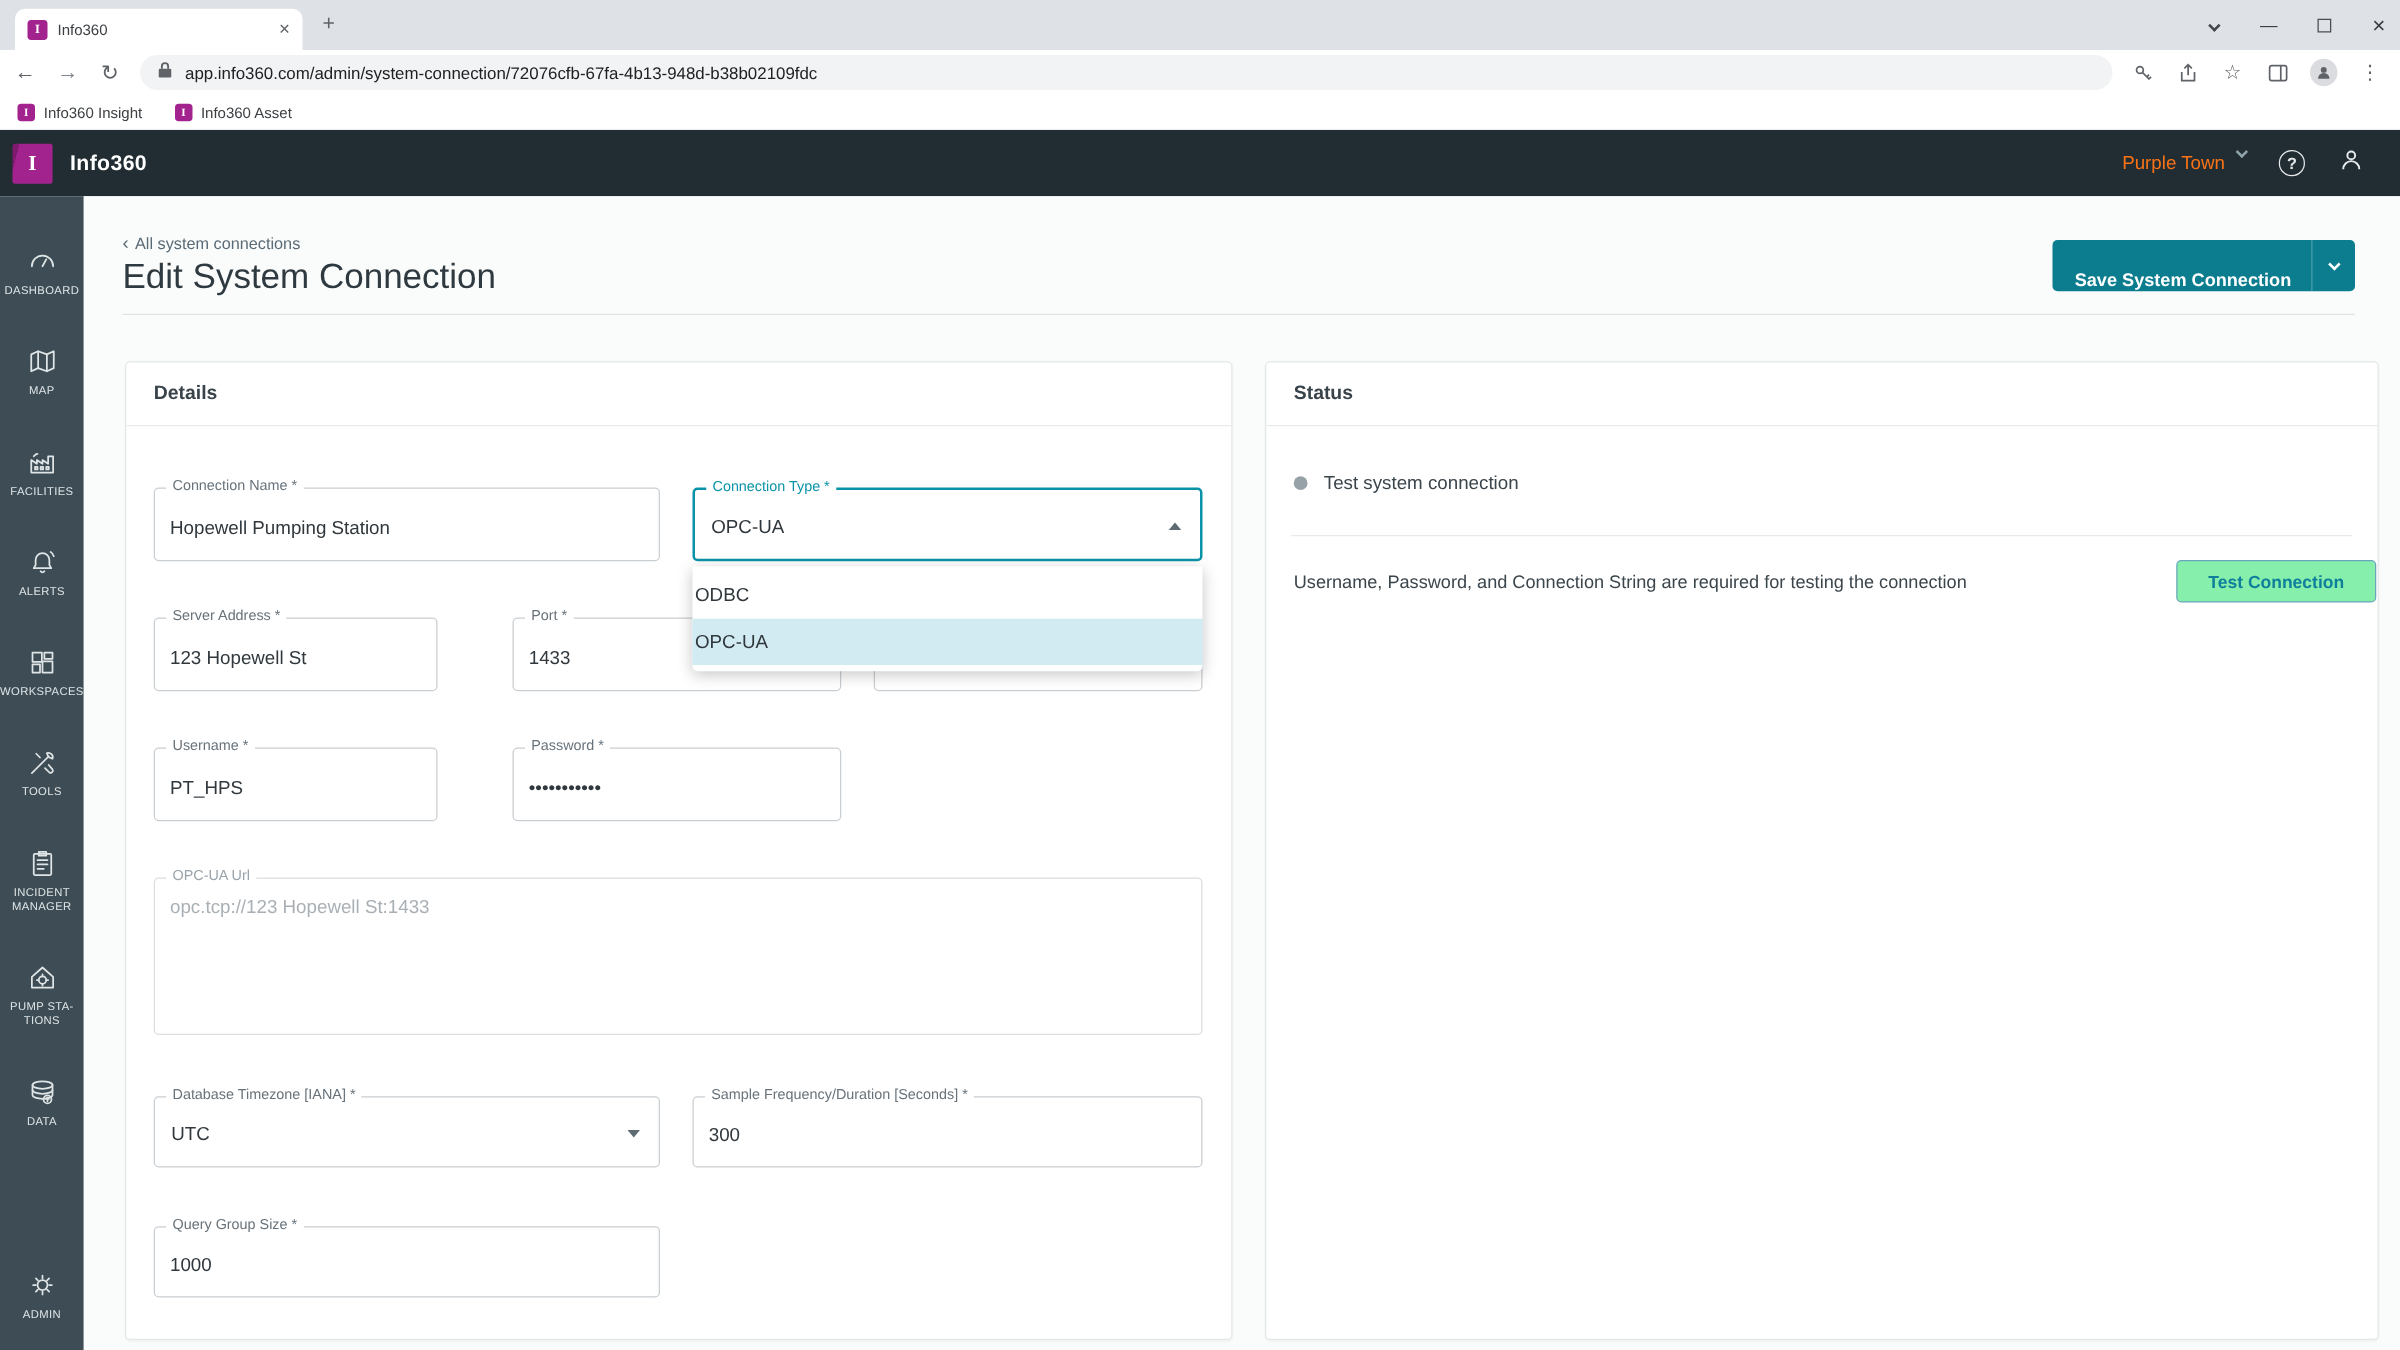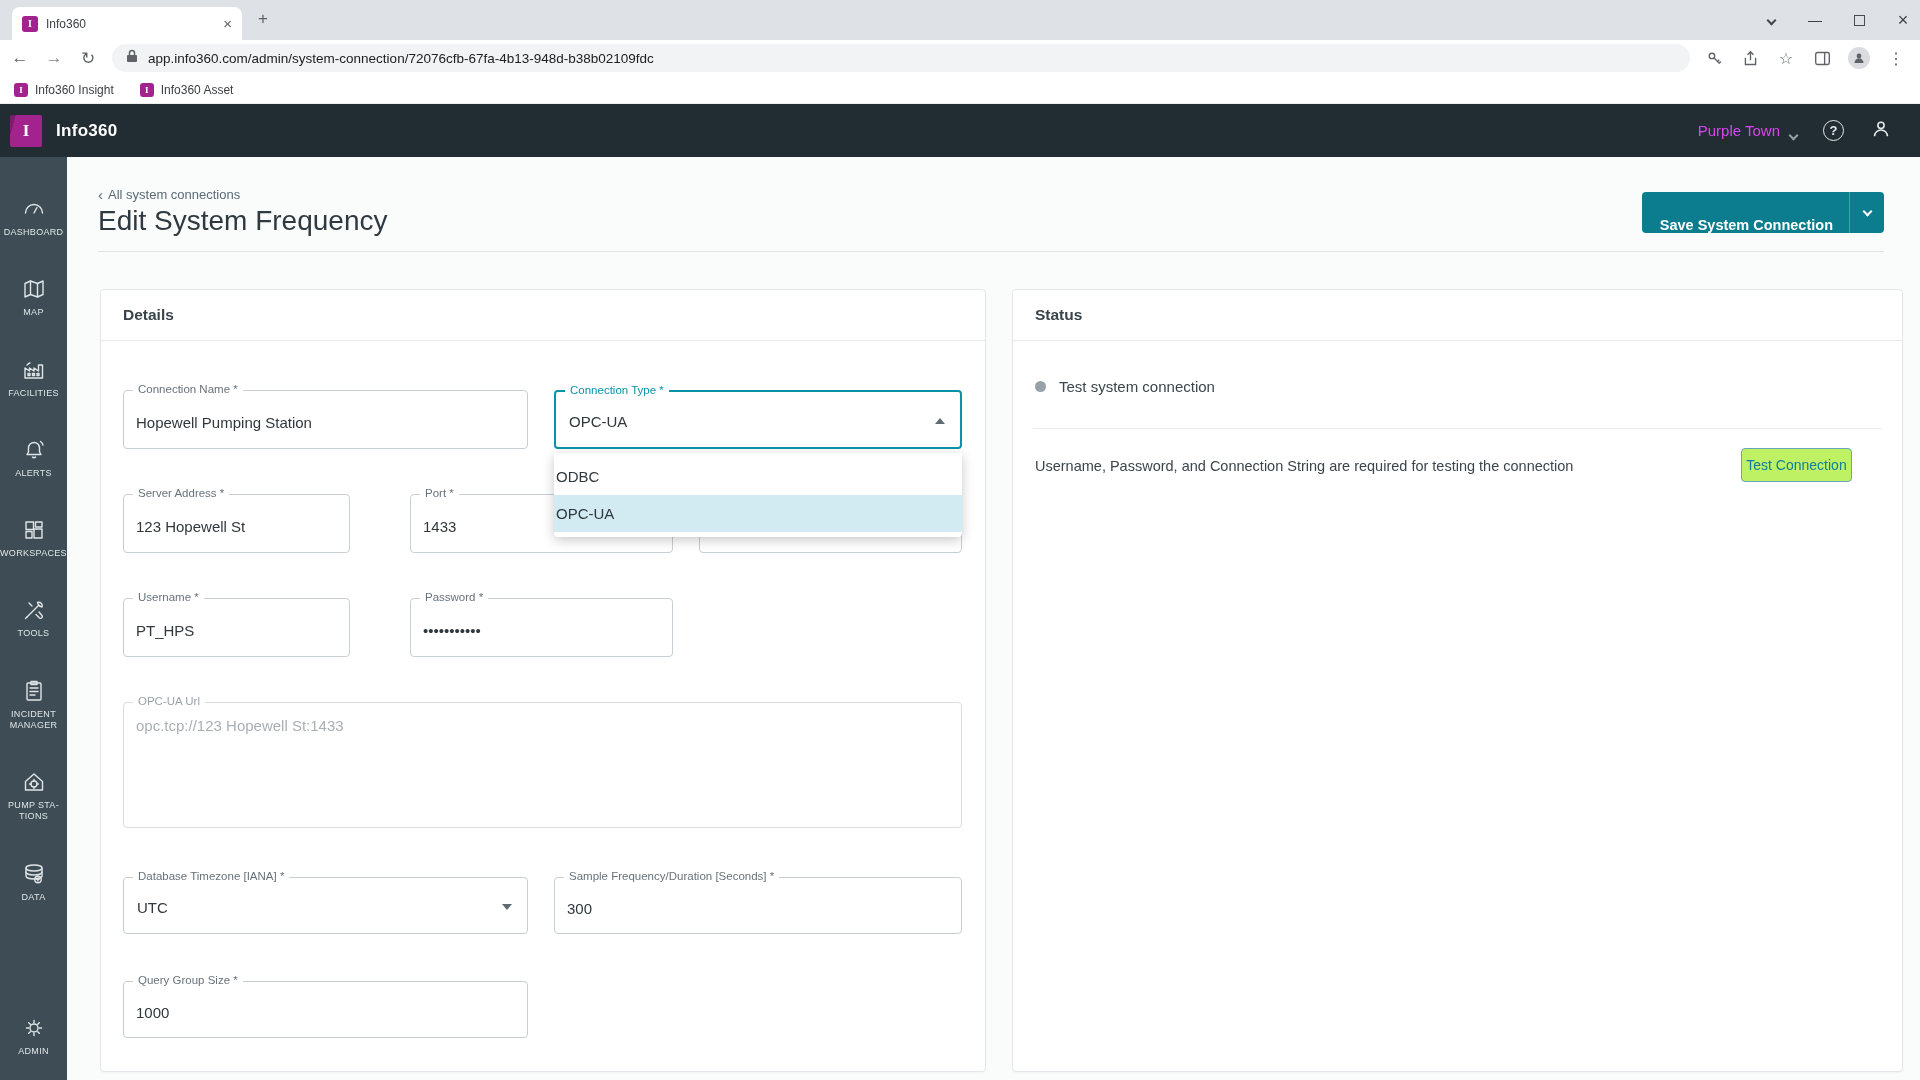--- a/index.html
+++ b/index.html
@@ -43,21 +43,21 @@
 
   
   .appbar { position:absolute; left:0; top:104px; width:1920px; height:53px; background:#222d33;
             display:flex; align-items:center; padding:0 28px 0 10px; }
   .logo-cube { width:32px; height:32px; border-radius:2px;
                background:linear-gradient(105deg,#7e1b6e 14%,#a3238e 14%);
                color:#fff; font:bold 17px "Liberation Serif", serif;
                display:grid; place-items:center; }
   .brand { color:#fff; font-size:17px; font-weight:bold; letter-spacing:.3px; margin-left:14px; }
   .appbar-right { margin-left:auto; display:flex; align-items:center; gap:26px; }
-  .tenant { display:flex; align-items:flex-end; gap:10px; color:#d946ef; font-size:15px; cursor:pointer; }
+  .tenant { display:flex; align-items:flex-start; gap:10px; color:#f97316; font-size:15px; cursor:pointer; }
   .tenant .chev { border-color:#8fa1ab; margin-top:-4px; }
   .help-circle { width:21px; height:21px; border:1.7px solid #e6eaec; border-radius:50%;
                  color:#e6eaec; font-size:13px; font-weight:bold; display:grid; place-items:center; cursor:pointer; }
 
   
   .sidebar { position:absolute; left:0; top:157px; width:67px; height:923px; background:#3e4d55;
              display:flex; flex-direction:column; align-items:center; padding-top:20px; }
   .nav-item { width:100%; padding:19px 2px; display:flex; flex-direction:column; align-items:center;
               gap:5px; cursor:pointer; }
   .nav-item svg { stroke:#dfe5e7; fill:none; stroke-width:1.4; stroke-linecap:round; stroke-linejoin:round; }
@@ -114,22 +114,22 @@
   .menu-item { height:37px; display:flex; align-items:center; padding-left:2px;
                font-size:15px; color:#30383d; cursor:pointer; }
   .menu-item.selected { background:#d2ebf3; }
 
   
   .step-row { position:absolute; left:22px; top:88px; display:flex; align-items:center; gap:13px; }
   .step-bullet { width:11px; height:11px; border-radius:50%; background:#97a1a8; }
   .step-label { font-size:15px; color:#3b454c; }
   .status-divider { position:absolute; left:20px; right:20px; top:138px; border-top:1px solid #e8eaec; }
   .status-note { position:absolute; left:22px; top:168px; font-size:14.5px; color:#3b454c; width:660px; }
-  .test-btn { position:absolute; left:728px; top:158px; width:111px; height:34px; background:#bef264;
-              border:1px solid #6aa5bb; border-radius:4px; color:#0f7f9b; font-size:14px; font-weight:normal;
+  .test-btn { position:absolute; left:728px; top:158px; width:160px; height:34px; background:#86efac;
+              border:1px solid #6aa5bb; border-radius:4px; color:#0f7f9b; font-size:14px; font-weight:bold;
               display:grid; place-items:center; cursor:pointer; }
 </style>
 </head>
 <body>
 
 <div class="tabstrip">
   <div class="tab">
     <span class="favicon">I</span>
     <span class="tab-title">Info360</span>
     <span class="tab-close">×</span>
@@ -307,21 +307,21 @@
     <span class="nav-label">ADMIN</span>
   </div>
 </div>
 
 <div class="main">
 
   <div class="breadcrumb">
     <span class="crumb-chev">‹</span>
     <span>All system connections</span>
   </div>
-  <div class="page-title">Edit System Frequency</div>
+  <div class="page-title">Edit System Connection</div>
   <div class="header-divider"></div>
 
   <div class="save-btn">
     <span class="label">Save System Connection</span>
     <span class="divider"></span>
     <span class="caret">
         <span class="chev"></span>
       </span>
   </div>
 

